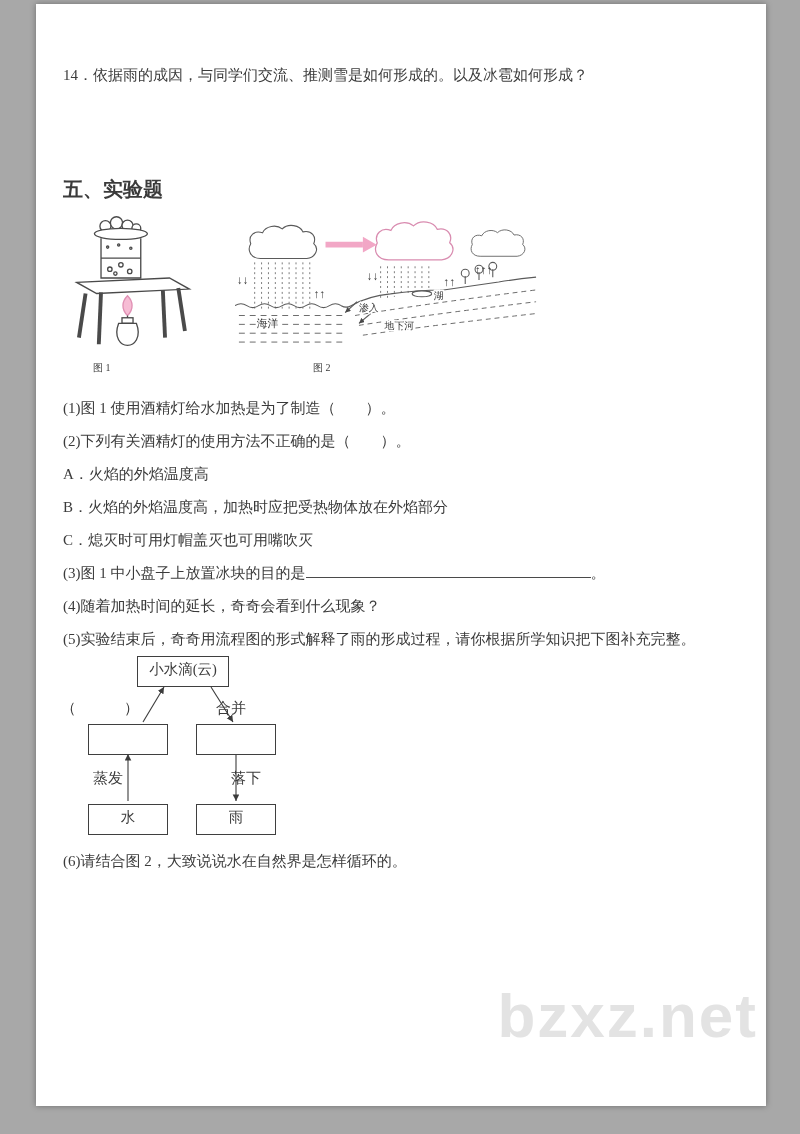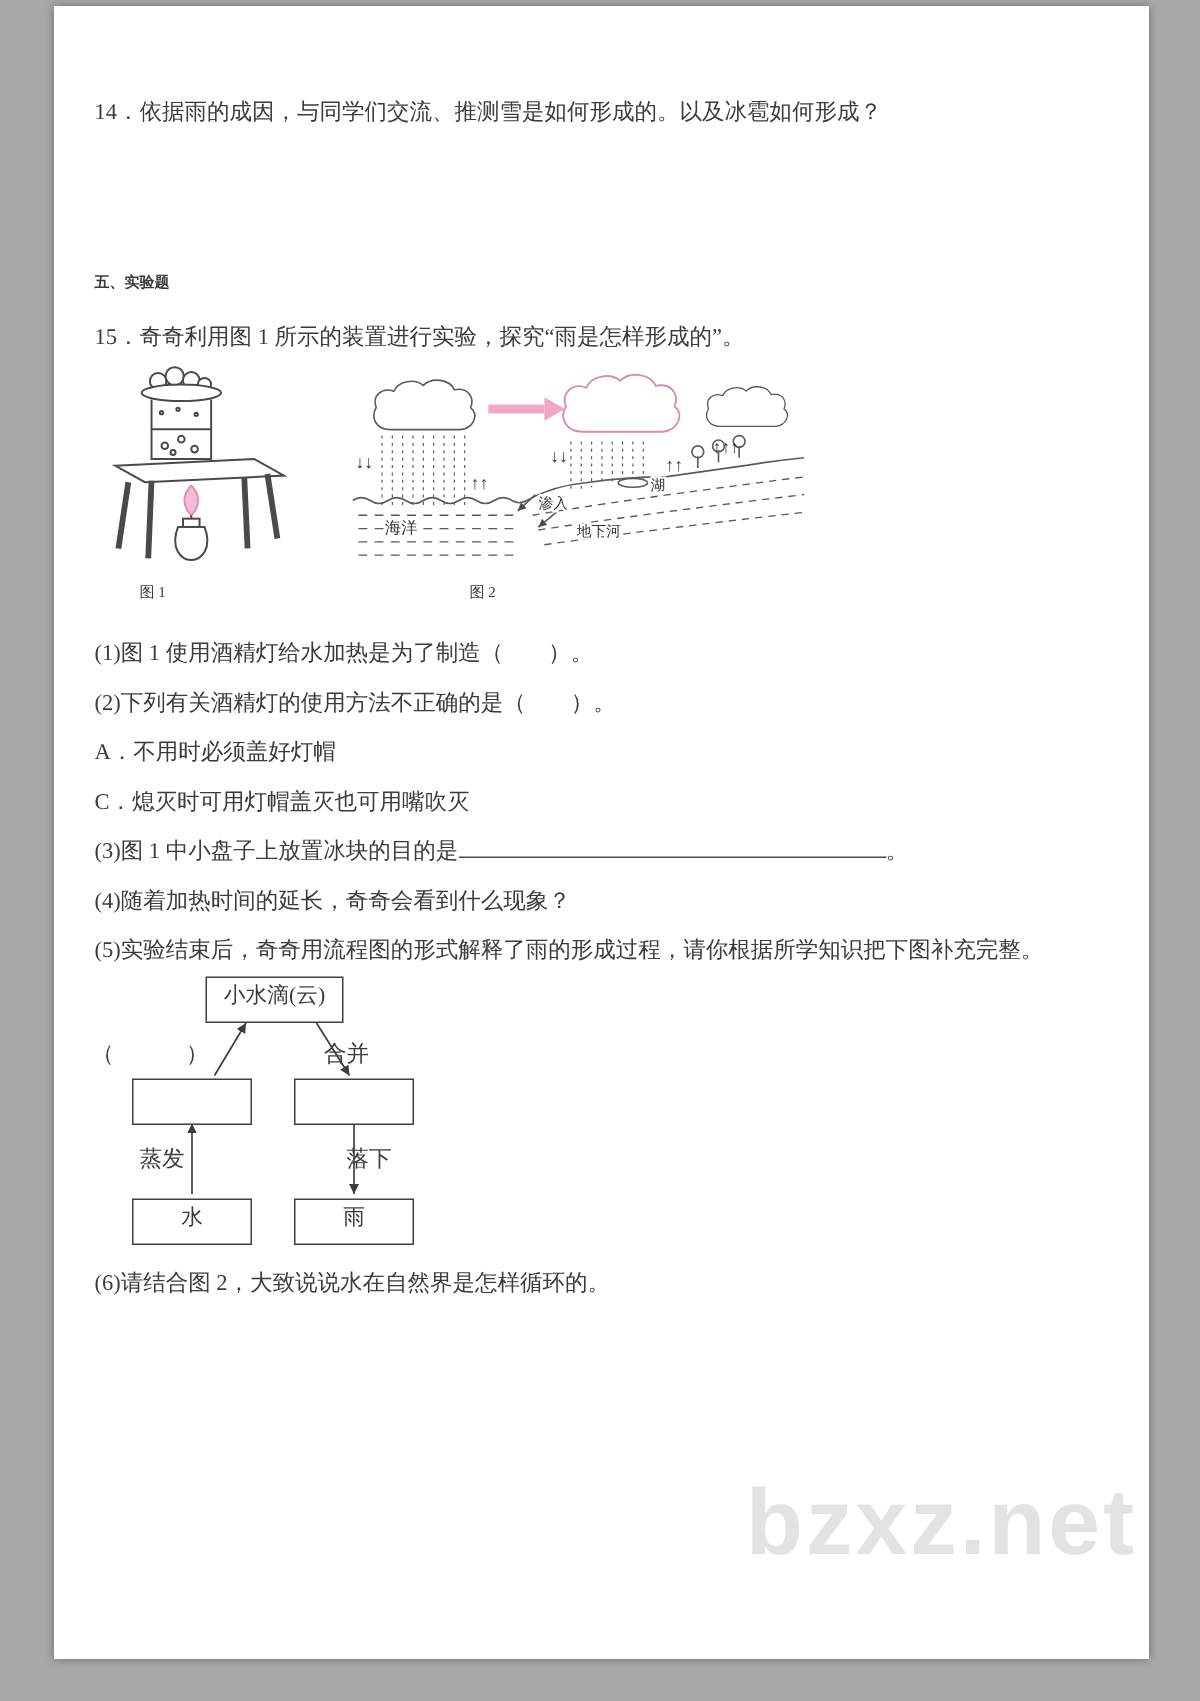--- a/index.html
+++ b/index.html
@@ -11,21 +11,21 @@
     position:relative;
     overflow:hidden;
   }
   .paper {
     position:absolute; left:36px; top:4px; width:730px; height:1102px;
     background:#ffffff; box-shadow:0 0 6px rgba(0,0,0,.35);
   }
   .content { position:relative; padding:60px 30px 0 27px; }
   .t { font-size:15px; line-height:22px; margin:0 0 11px; }
   .q14 { margin-bottom:92px; }
-  .section-title { font-weight:bold; font-size:10px; margin-bottom:14px; }
+  .section-title { font-weight:bold; font-size:20px; margin-bottom:14px; }
   .q15 { margin-bottom:6px; }
 
   .figures { display:flex; align-items:flex-start; margin-bottom:4px; }
   .fig1 { width:150px; height:138px; }
   .fig2 { width:305px; height:135px; margin-left:22px; margin-top:4px; }
   .captions { font-size:10px; line-height:22px; margin-bottom:18px; }
   .cap1 { display:inline-block; margin-left:30px; }
   .cap2 { display:inline-block; margin-left:200px; }
 
   .opts1 { font-size:15.5px; line-height:22px; margin:0 0 11px; }
@@ -66,21 +66,20 @@
 </head>
 <body>
 
 <div class="paper">
   <div class="content">
 
     <p class="t q14">14．依据雨的成因，与同学们交流、推测雪是如何形成的。以及冰雹如何形成？</p>
 
     <p class="t section-title">五、实验题</p>
 
-    <p class="t q15">15．奇奇利用图 1 所示的装置进行实验，探究“雨是怎样形成的”。</p>
 
     <div class="figures">
 
       <svg class="fig1" viewBox="0 0 135 125">
         <g stroke="#4a4a4a" fill="none" stroke-width="1.2">
 
           <circle cx="38" cy="11" r="5" fill="#fff"></circle>
           <circle cx="48" cy="8" r="5.5" fill="#fff"></circle>
           <circle cx="58" cy="10.5" r="5" fill="#fff"></circle>
           <circle cx="66" cy="13" r="4" fill="#fff"></circle>
@@ -201,21 +200,22 @@
 
     <div class="captions">
       <span class="cap1">图 1</span>
       <span class="cap2">图 2</span>
     </div>
 
     <p class="t">(1)图 1 使用酒精灯给水加热是为了制造（　　）。</p>
 
 
     <p class="t">(2)下列有关酒精灯的使用方法不正确的是（　　）。</p>
-    <p class="t">A．不用时必须盖好灯帽</p>
+    <p class="t">A．火焰的外焰温度高</p>
+    <p class="t">B．火焰的外焰温度高，加热时应把受热物体放在外焰部分</p>
     <p class="t">C．熄灭时可用灯帽盖灭也可用嘴吹灭</p>
 
     <p class="t"><span>(3)图 1 中小盘子上放置冰块的目的是</span><span class="blank-line"></span><span>。</span></p>
 
     <p class="t">(4)随着加热时间的延长，奇奇会看到什么现象？</p>
 
     <p class="t sub5">(5)实验结束后，奇奇用流程图的形式解释了雨的形成过程，请你根据所学知识把下图补充完整。</p>
 
     <div class="flowchart">
       <svg class="fc-arrows" viewBox="0 0 320 180">

